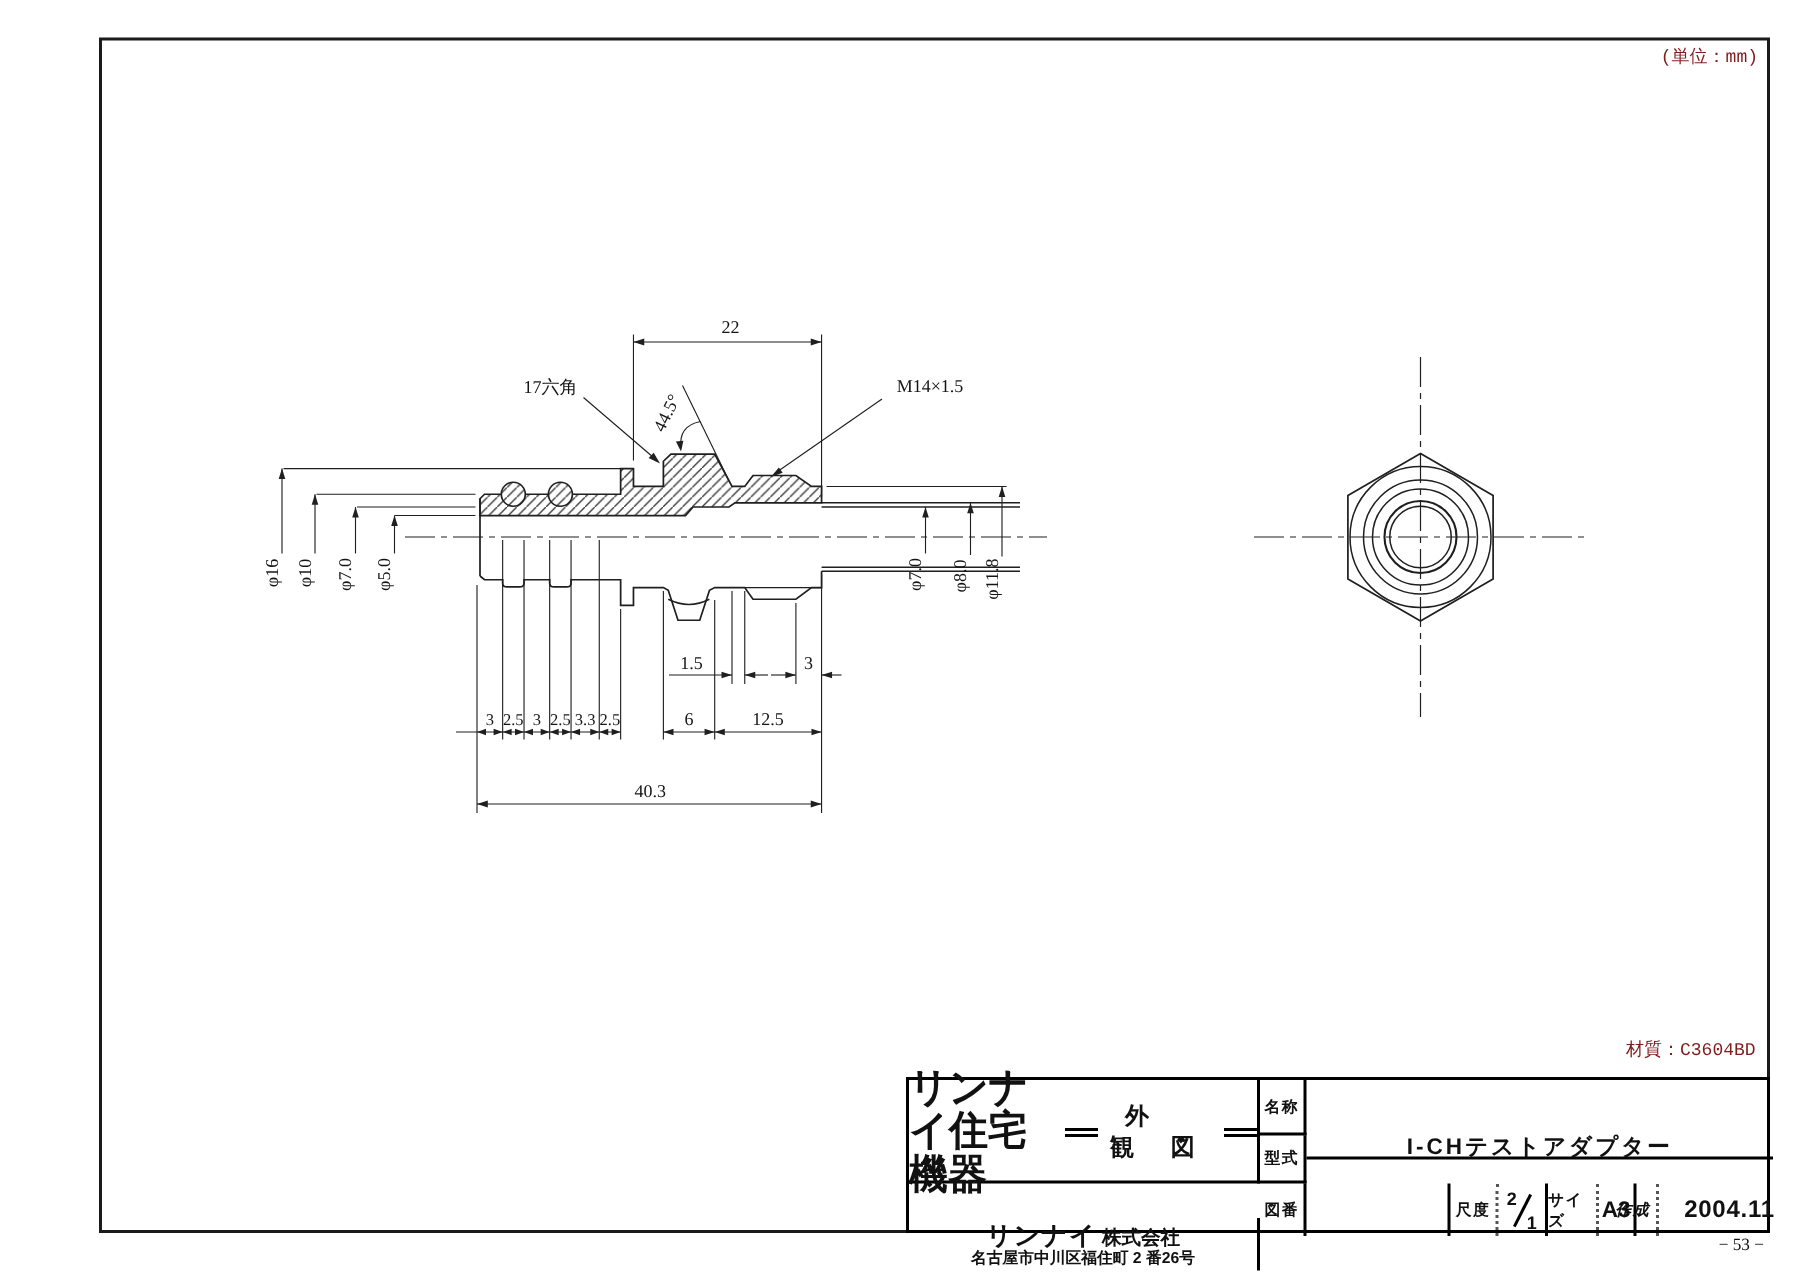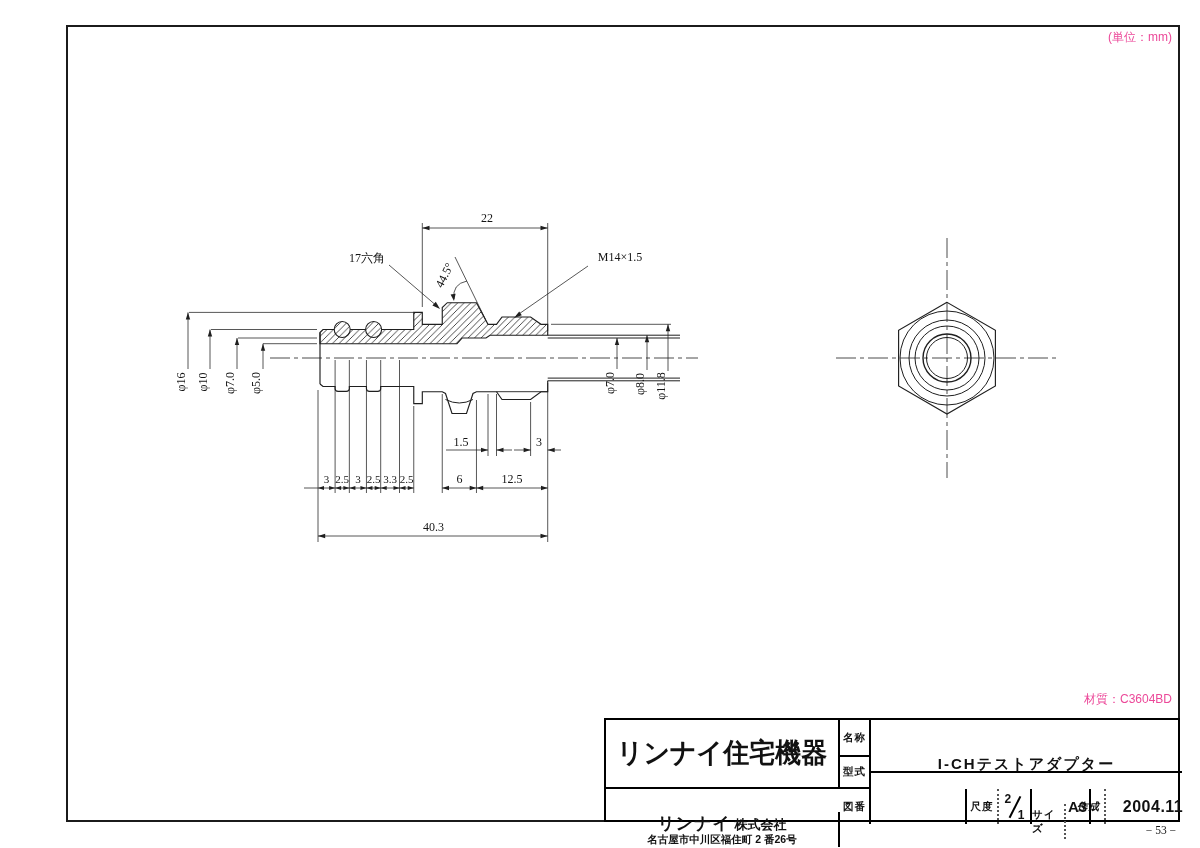--- a/index.html
+++ b/index.html
@@ -1,21 +1,21 @@
 <!DOCTYPE html>
 <html><head>
 <meta charset="utf-8">
 <style>
   html,body{margin:0;padding:0;background:#e8e8e8;}
   .page{position:relative;width:1200px;height:848px;background:#ffffff;overflow:hidden;
         font-family:"Liberation Sans",sans-serif;color:#111;}
   .abs{position:absolute;}
   .border-frame{left:66px;top:25px;width:1114px;height:797px;border:2px solid #1b1b1b;box-sizing:border-box;}
   svg text{fill:#141414;}
-  .note{font-family:Liberation Sans, sans-serif;font-size:12px;color:#ec4899;}
+  .note{font-family:Liberation Mono, monospace;font-size:12px;color:#7f1d1d;}
   
   .tb{left:604px;top:718px;width:576px;height:104px;border:2.5px solid #000;box-sizing:border-box;background:#fff;}
   .tb .cell{position:absolute;box-sizing:border-box;display:flex;align-items:center;justify-content:center;}
   .tb .lab{font-size:10.5px;font-weight:bold;letter-spacing:1px;}
   .logo-cell{left:0;top:0;width:234px;height:69px;border-right:2px solid #000;border-bottom:2px solid #000;flex-direction:row;}
   .logo-line1{font-size:26px;font-weight:900;letter-spacing:0px;line-height:1.05;transform:scaleY(1.05);}
   .logo-line2{display:flex;align-items:center;gap:8px;margin-top:2px;}
   .logo-line2 .txt{font-size:16px;font-weight:900;letter-spacing:10px;text-indent:10px;}
   .dline{width:38px;height:6px;border-top:2px solid #000;border-bottom:2px solid #000;box-sizing:border-box;}
   .company-cell{left:0;top:69px;width:234px;height:35px;border-right:2px solid #000;flex-direction:column;line-height:1.15;margin-top:23px;}
@@ -23,21 +23,21 @@
   .company-name b{font-size:17px;font-weight:900;letter-spacing:1px;}
   .company-addr{font-size:10.5px;font-weight:bold;}
   .name-label{left:234px;top:0;width:31px;height:37px;border-right:2px solid #000000;border-bottom:2px solid #000;}
   .name-value{left:265px;top:0;width:311px;height:37px;border-bottom:2px solid #000;font-size:15px;font-weight:bold;letter-spacing:3px;}
   .model-label{left:234px;top:37px;width:31px;height:32px;border-right:2px solid #000;border-bottom:2px solid #000;}
   .model-value{left:265px;top:37px;width:311px;height:16px;border-bottom:2px solid #000;font-size:15px;font-weight:bold;letter-spacing:2px;}
   .zuban-label{left:234px;top:69px;width:31px;height:35px;border-right:2px solid #000;}
   .zuban-value{left:265px;top:69px;width:96px;height:35px;border-right:2px solid #000;}
   .scale-label{left:361px;top:69px;width:32px;height:35px;border-right:2px dotted #555;}
   .scale-value{left:393px;top:69px;width:33px;height:35px;border-right:2px solid #000;}
-  .size-label{left:426px;top:69px;width:34px;height:35px;border-right:2px dotted #555;margin-top:15px;}
+  .size-label{left:426px;top:69px;width:34px;height:35px;border-right:2px dotted #555;}
   .size-value{left:460px;top:69px;width:25px;height:35px;border-right:2px solid #000;font-size:15px;font-weight:bold;}
   .made-label{left:467px;top:69px;width:33px;height:35px;border-right:2px dotted #555;font-style:italic;}
   .made-value{left:518px;top:69px;width:58px;height:35px;font-size:16px;font-weight:bold;letter-spacing:.5px;}
   .frac{position:relative;width:22px;height:28px;}
   .frac .num{position:absolute;left:1px;top:-1px;font-size:12px;font-weight:bold;}
   .frac .den{position:absolute;right:1px;bottom:-1px;font-size:12px;font-weight:bold;}
   .frac .slash{position:absolute;left:10px;top:2px;width:1.8px;height:24px;background:#000;transform:rotate(27deg);}
   .unit-note{right:28px;top:29px;}
   .material-note{left:1084px;top:691px;}
   .page-number{right:24px;top:824px;font-family:"Liberation Serif",serif;font-size:11.5px;}
@@ -223,20 +223,25 @@
     </g>
   </svg>
 
   <div class="abs note unit-note">(単位：mm)</div>
   <div class="abs note material-note">材質：C3604BD</div>
   <div class="abs page-number">− 53 −</div>
 
   <div class="abs tb">
     <div class="cell logo-cell">
       <div class="logo-line1">リンナイ住宅機器</div>
+      <div class="logo-line2">
+        <span class="dline"></span>
+        <span class="txt">外 観 図</span>
+        <span class="dline"></span>
+      </div>
     </div>
     <div class="cell company-cell">
       <div class="company-name"><b>リンナイ</b><span> 株式会社</span></div>
       <div class="company-addr">名古屋市中川区福住町 2 番26号</div>
     </div>
 
     <div class="cell lab name-label">名称</div>
     <div class="cell lab model-label">型式</div>
     <div class="cell model-value">I-CHテストアダプター</div>
 

